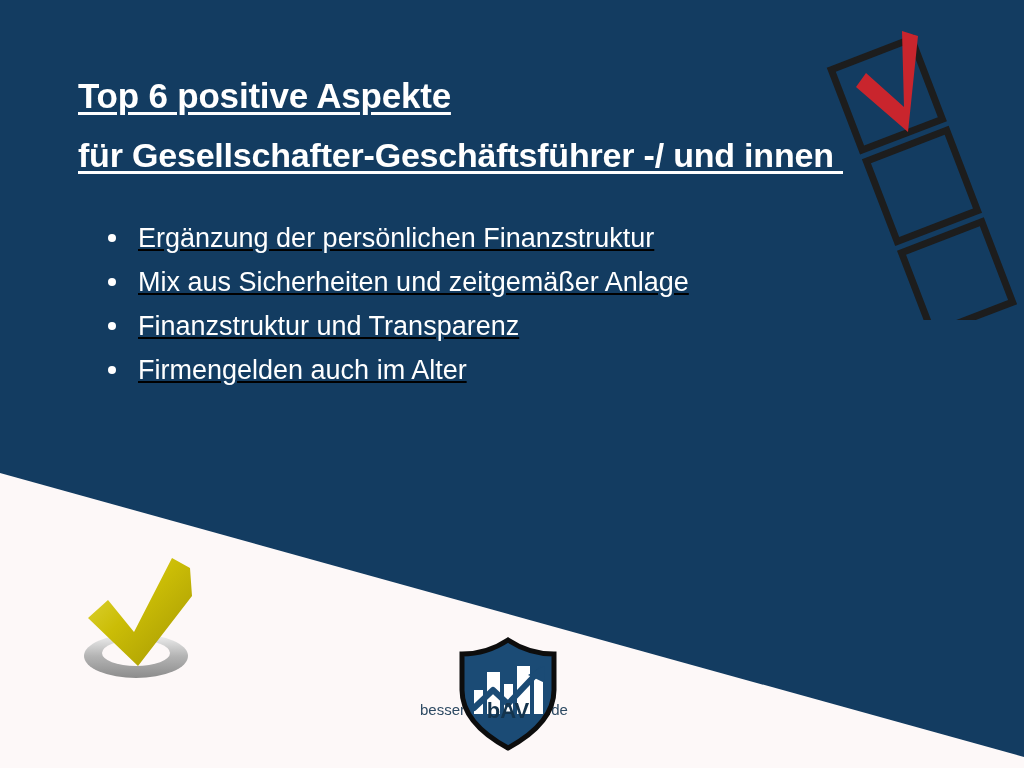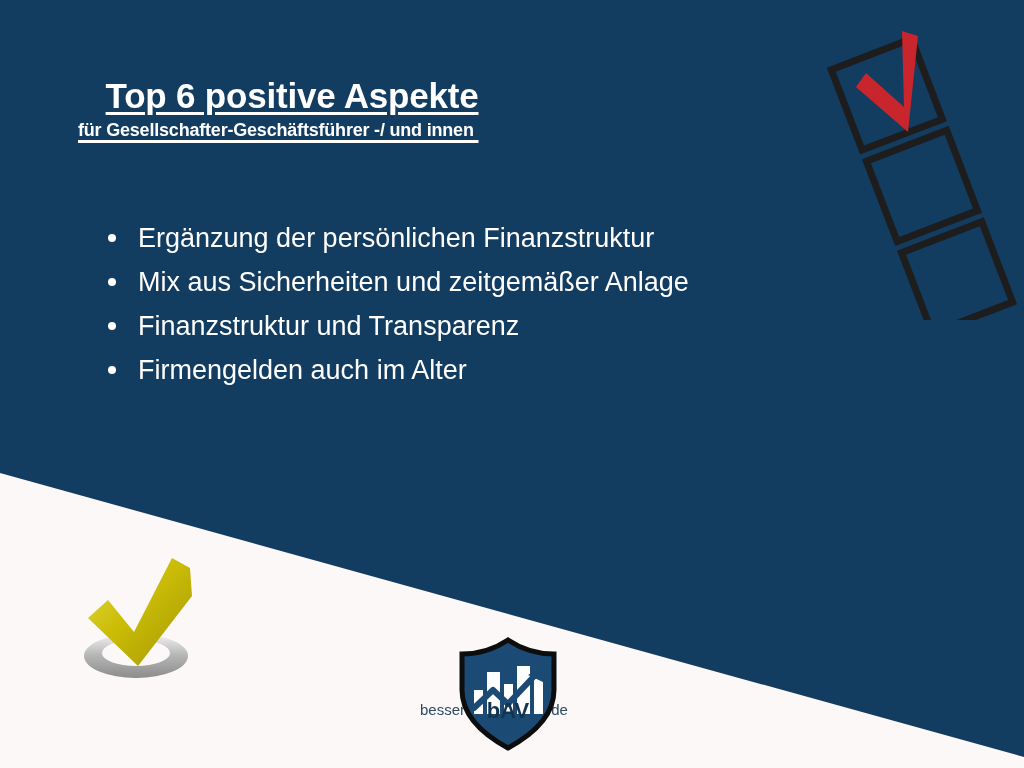--- a/index.html
+++ b/index.html
@@ -46,36 +46,36 @@
     font-weight: bold;
     line-height: 1.13;
     white-space: pre;
     letter-spacing: -0.2px;
     text-decoration: underline;
     text-underline-offset: 4px;
     text-decoration-thickness: 3px;
   }
   #title-main {
     font-size: 35px;
-    text-align: right;
   }
   #title-sub {
-    font-size: 18px;
-    margin-top: 4px;
+    font-size: 34px;
+    margin-top: 20px;
   }
 
   
   #bullets {
     position: absolute;
     left: 100px;
     top: 216px;
     z-index: 6;
     margin: 0;
     padding: 0;
     list-style: none;
+    text-decoration: underline;
   }
   #bullets li {
     position: relative;
     color: #ffffff;
     font-size: 27px;
     line-height: 44px;
     padding-left: 38px;
     white-space: nowrap;
   }
   #bullets li .dot {

